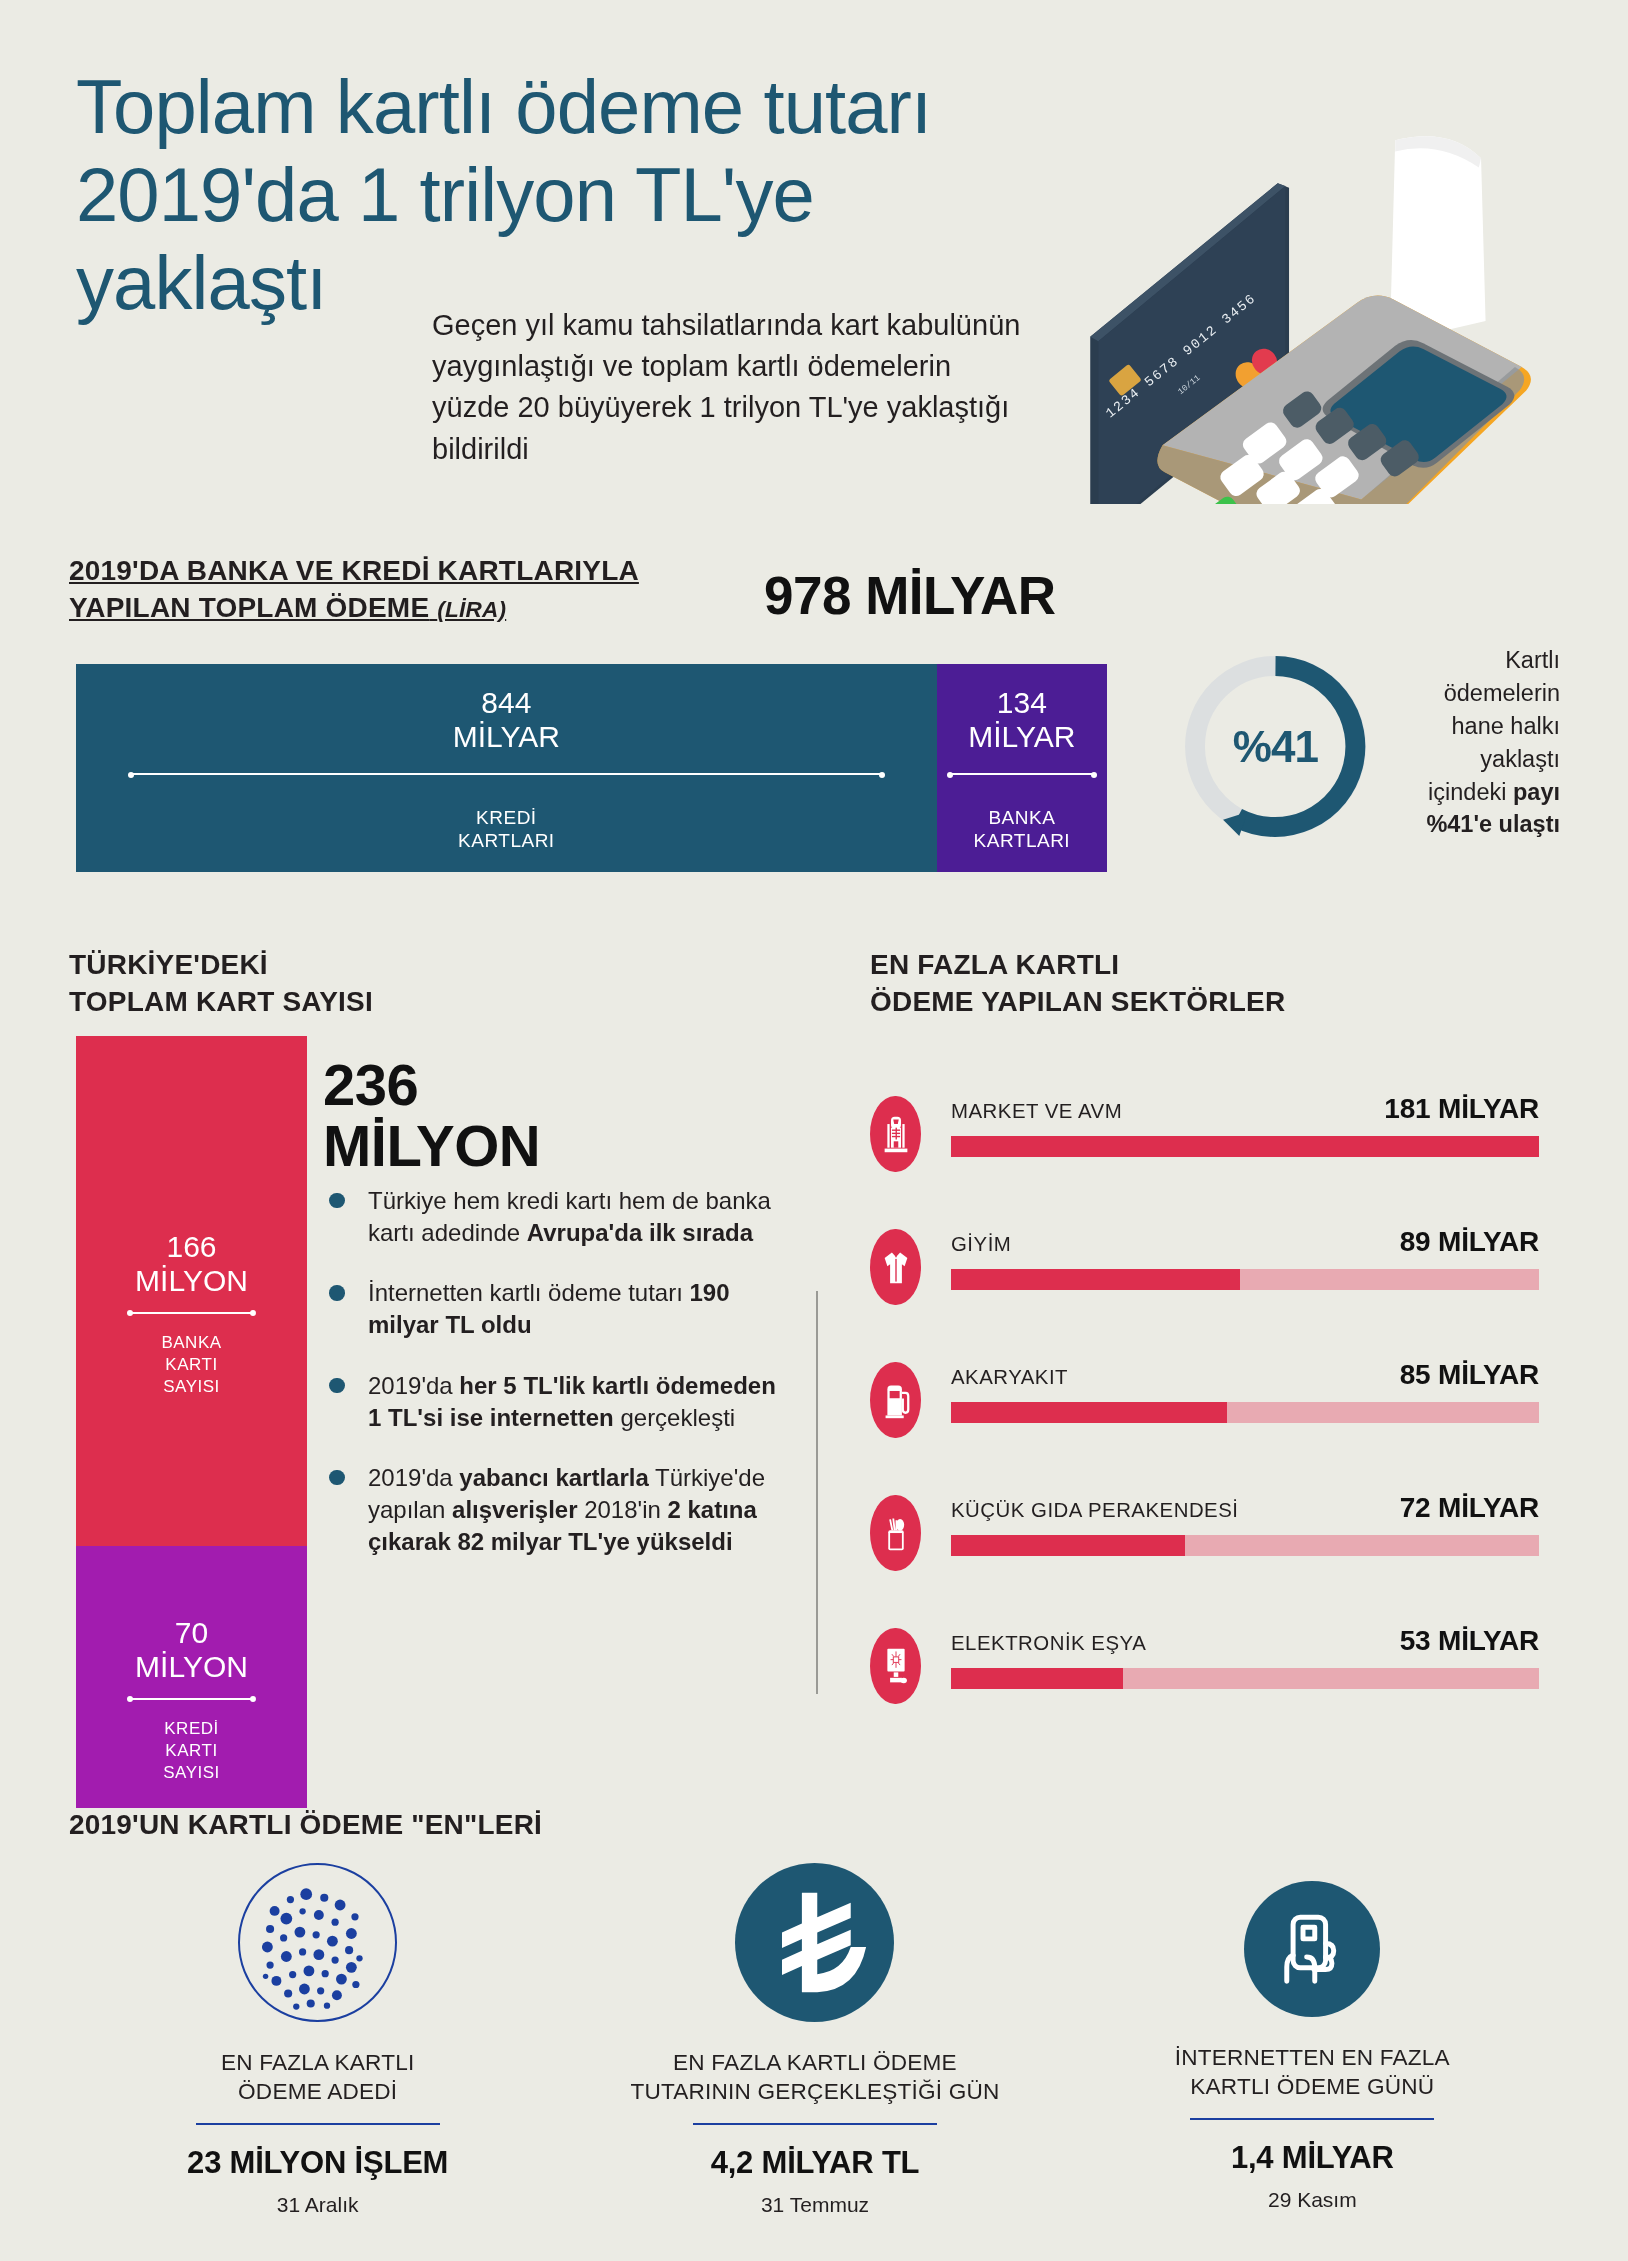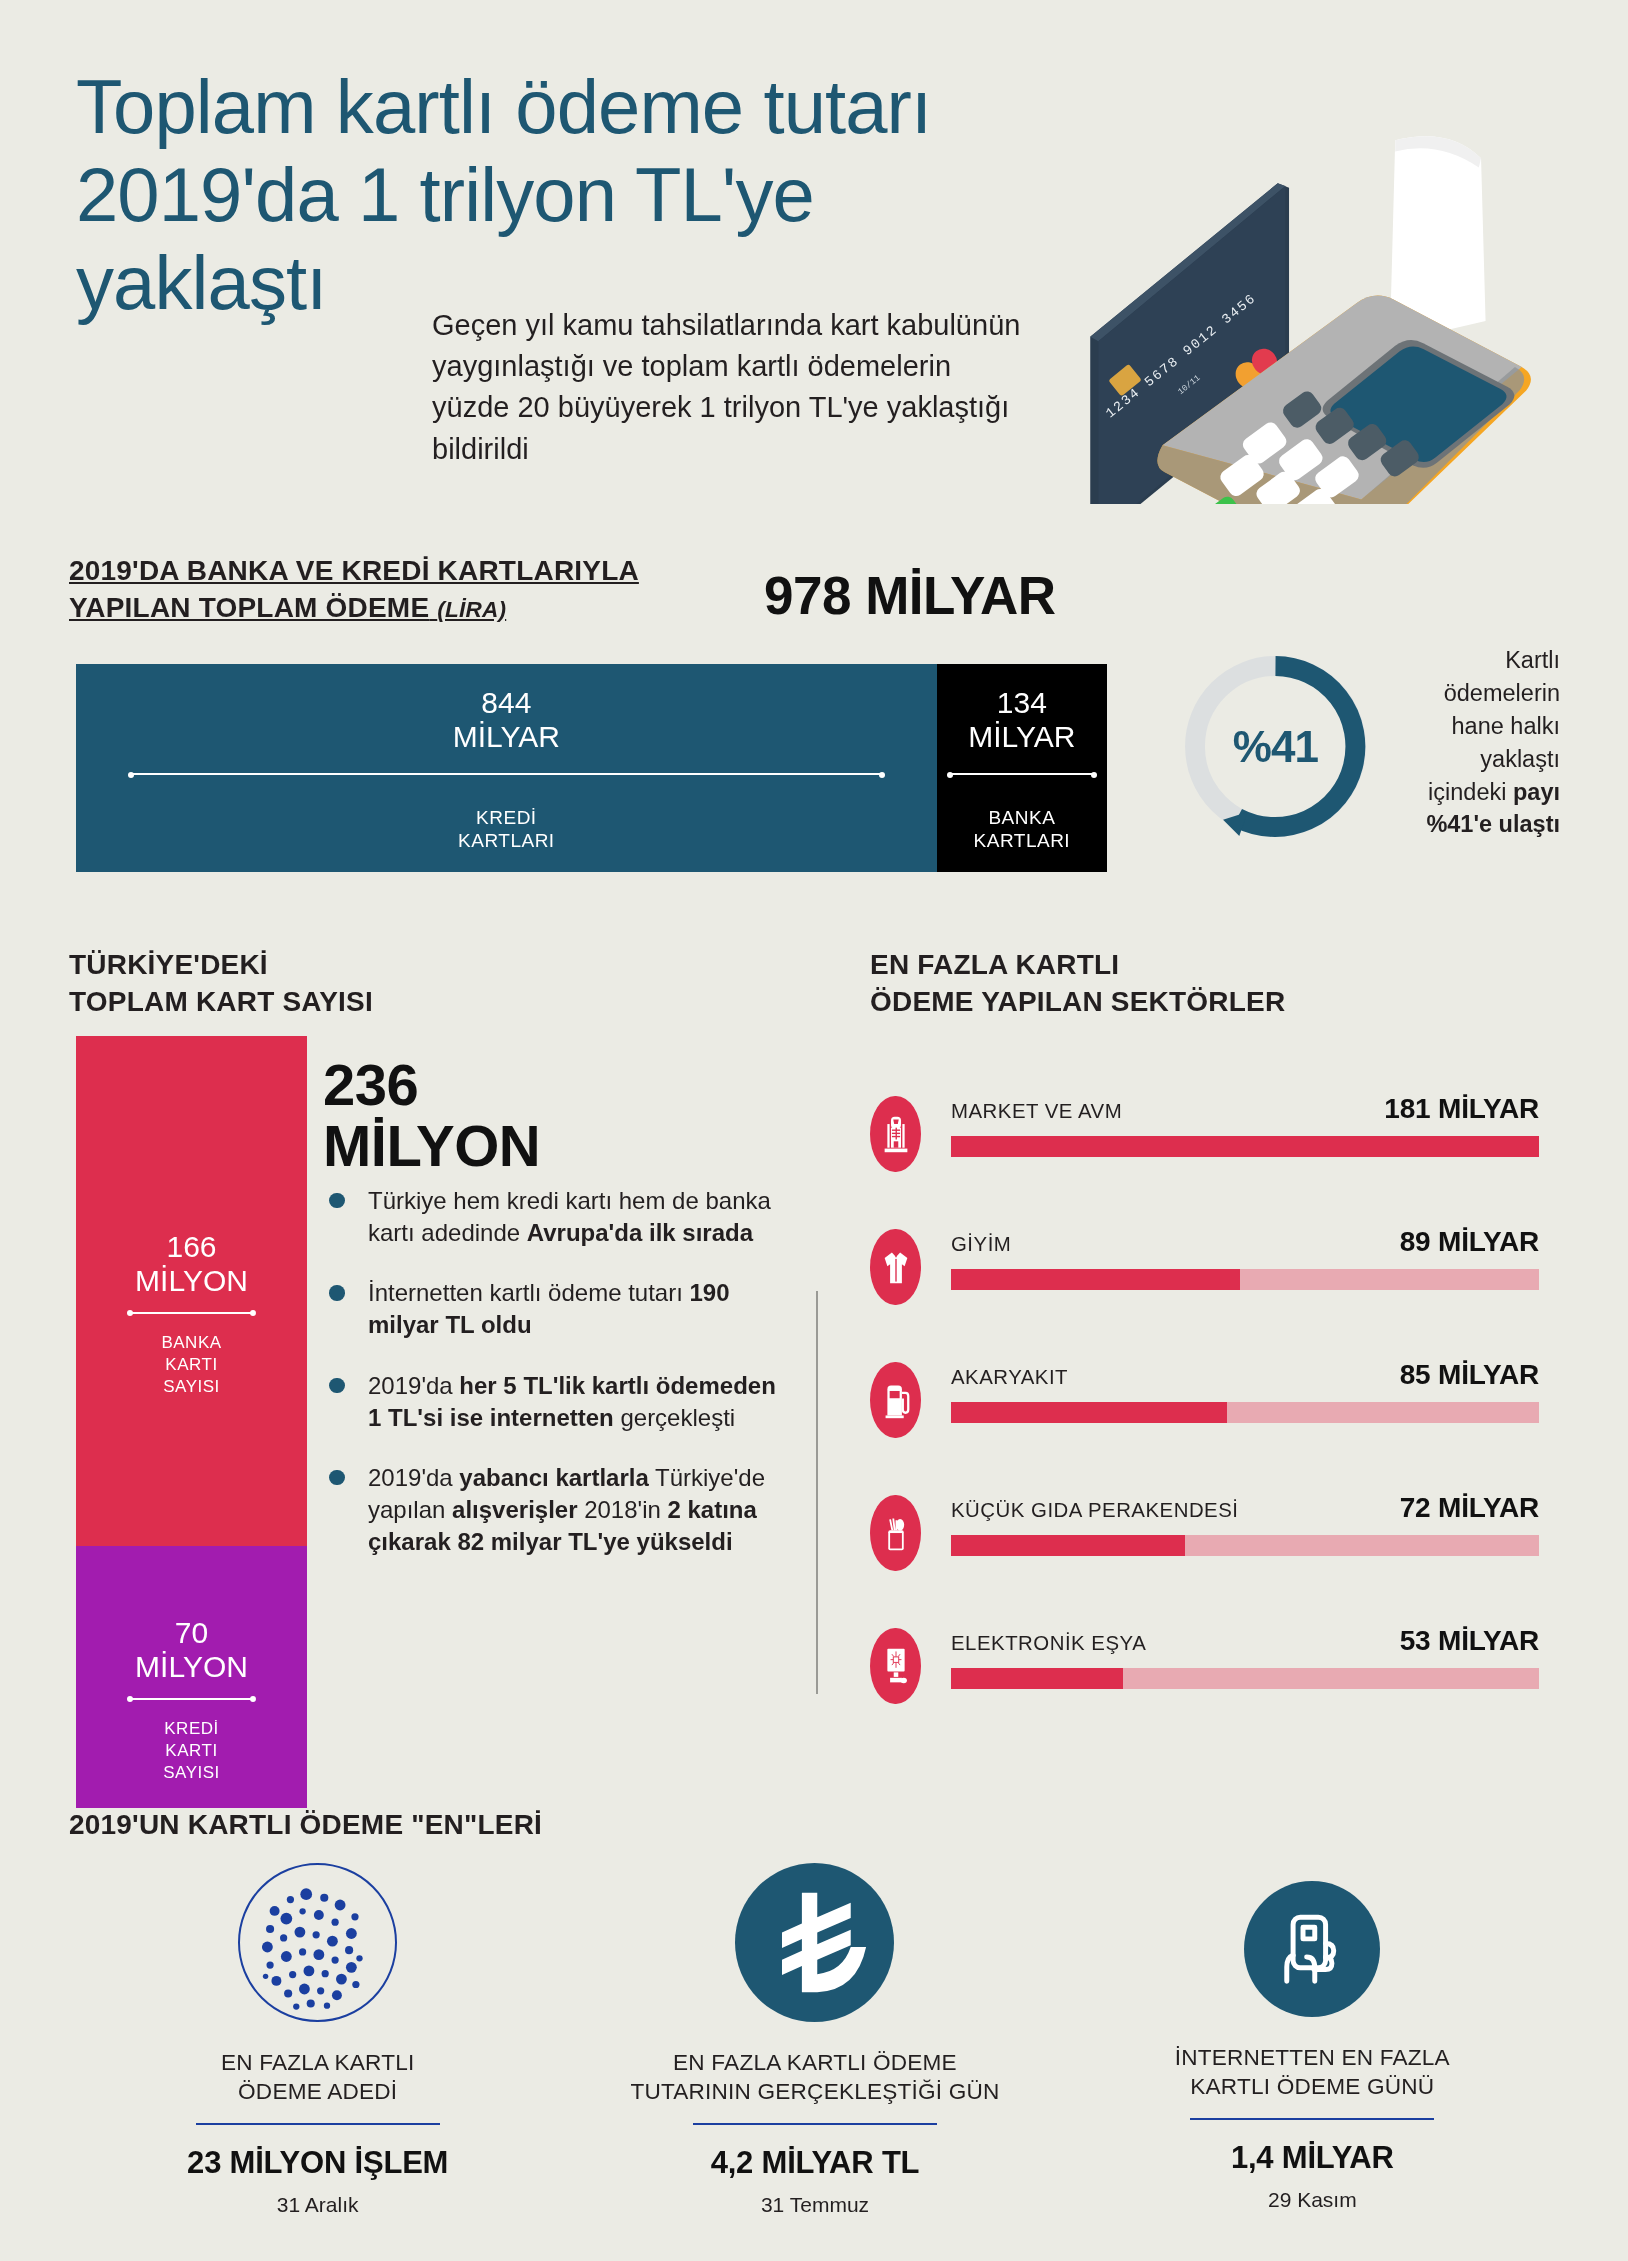--- a/index.html
+++ b/index.html
@@ -52,21 +52,21 @@
     position: absolute; left: 764px; top: 565px;
     font-size: 53px; font-weight: 700; color: #111;
     letter-spacing: -0.5px;
   }
   .s1-bars {
     position: absolute; left: 76px; top: 664px;
     width: 1031px; height: 208px; display: flex;
   }
   .s1-seg { position: relative; height: 100%; padding-left: 40px; }
   .s1-credit { background: #1e5772; flex: 844; }
-  .s1-bank   { background: #000000; flex: 134; }
+  .s1-bank   { background: #4c1d95; flex: 134; }
   .seg-val {
     position: absolute; left: 0; right: 0; top: 22px;
     text-align: center; color: #fff;
     font-size: 30px; line-height: 1.12; font-weight: 400;
   }
   .seg-name {
     position: absolute; left: 0; right: 0; bottom: 19px;
     text-align: center; color: #fff;
     font-size: 19px; line-height: 1.25; letter-spacing: 0.5px;
   }

